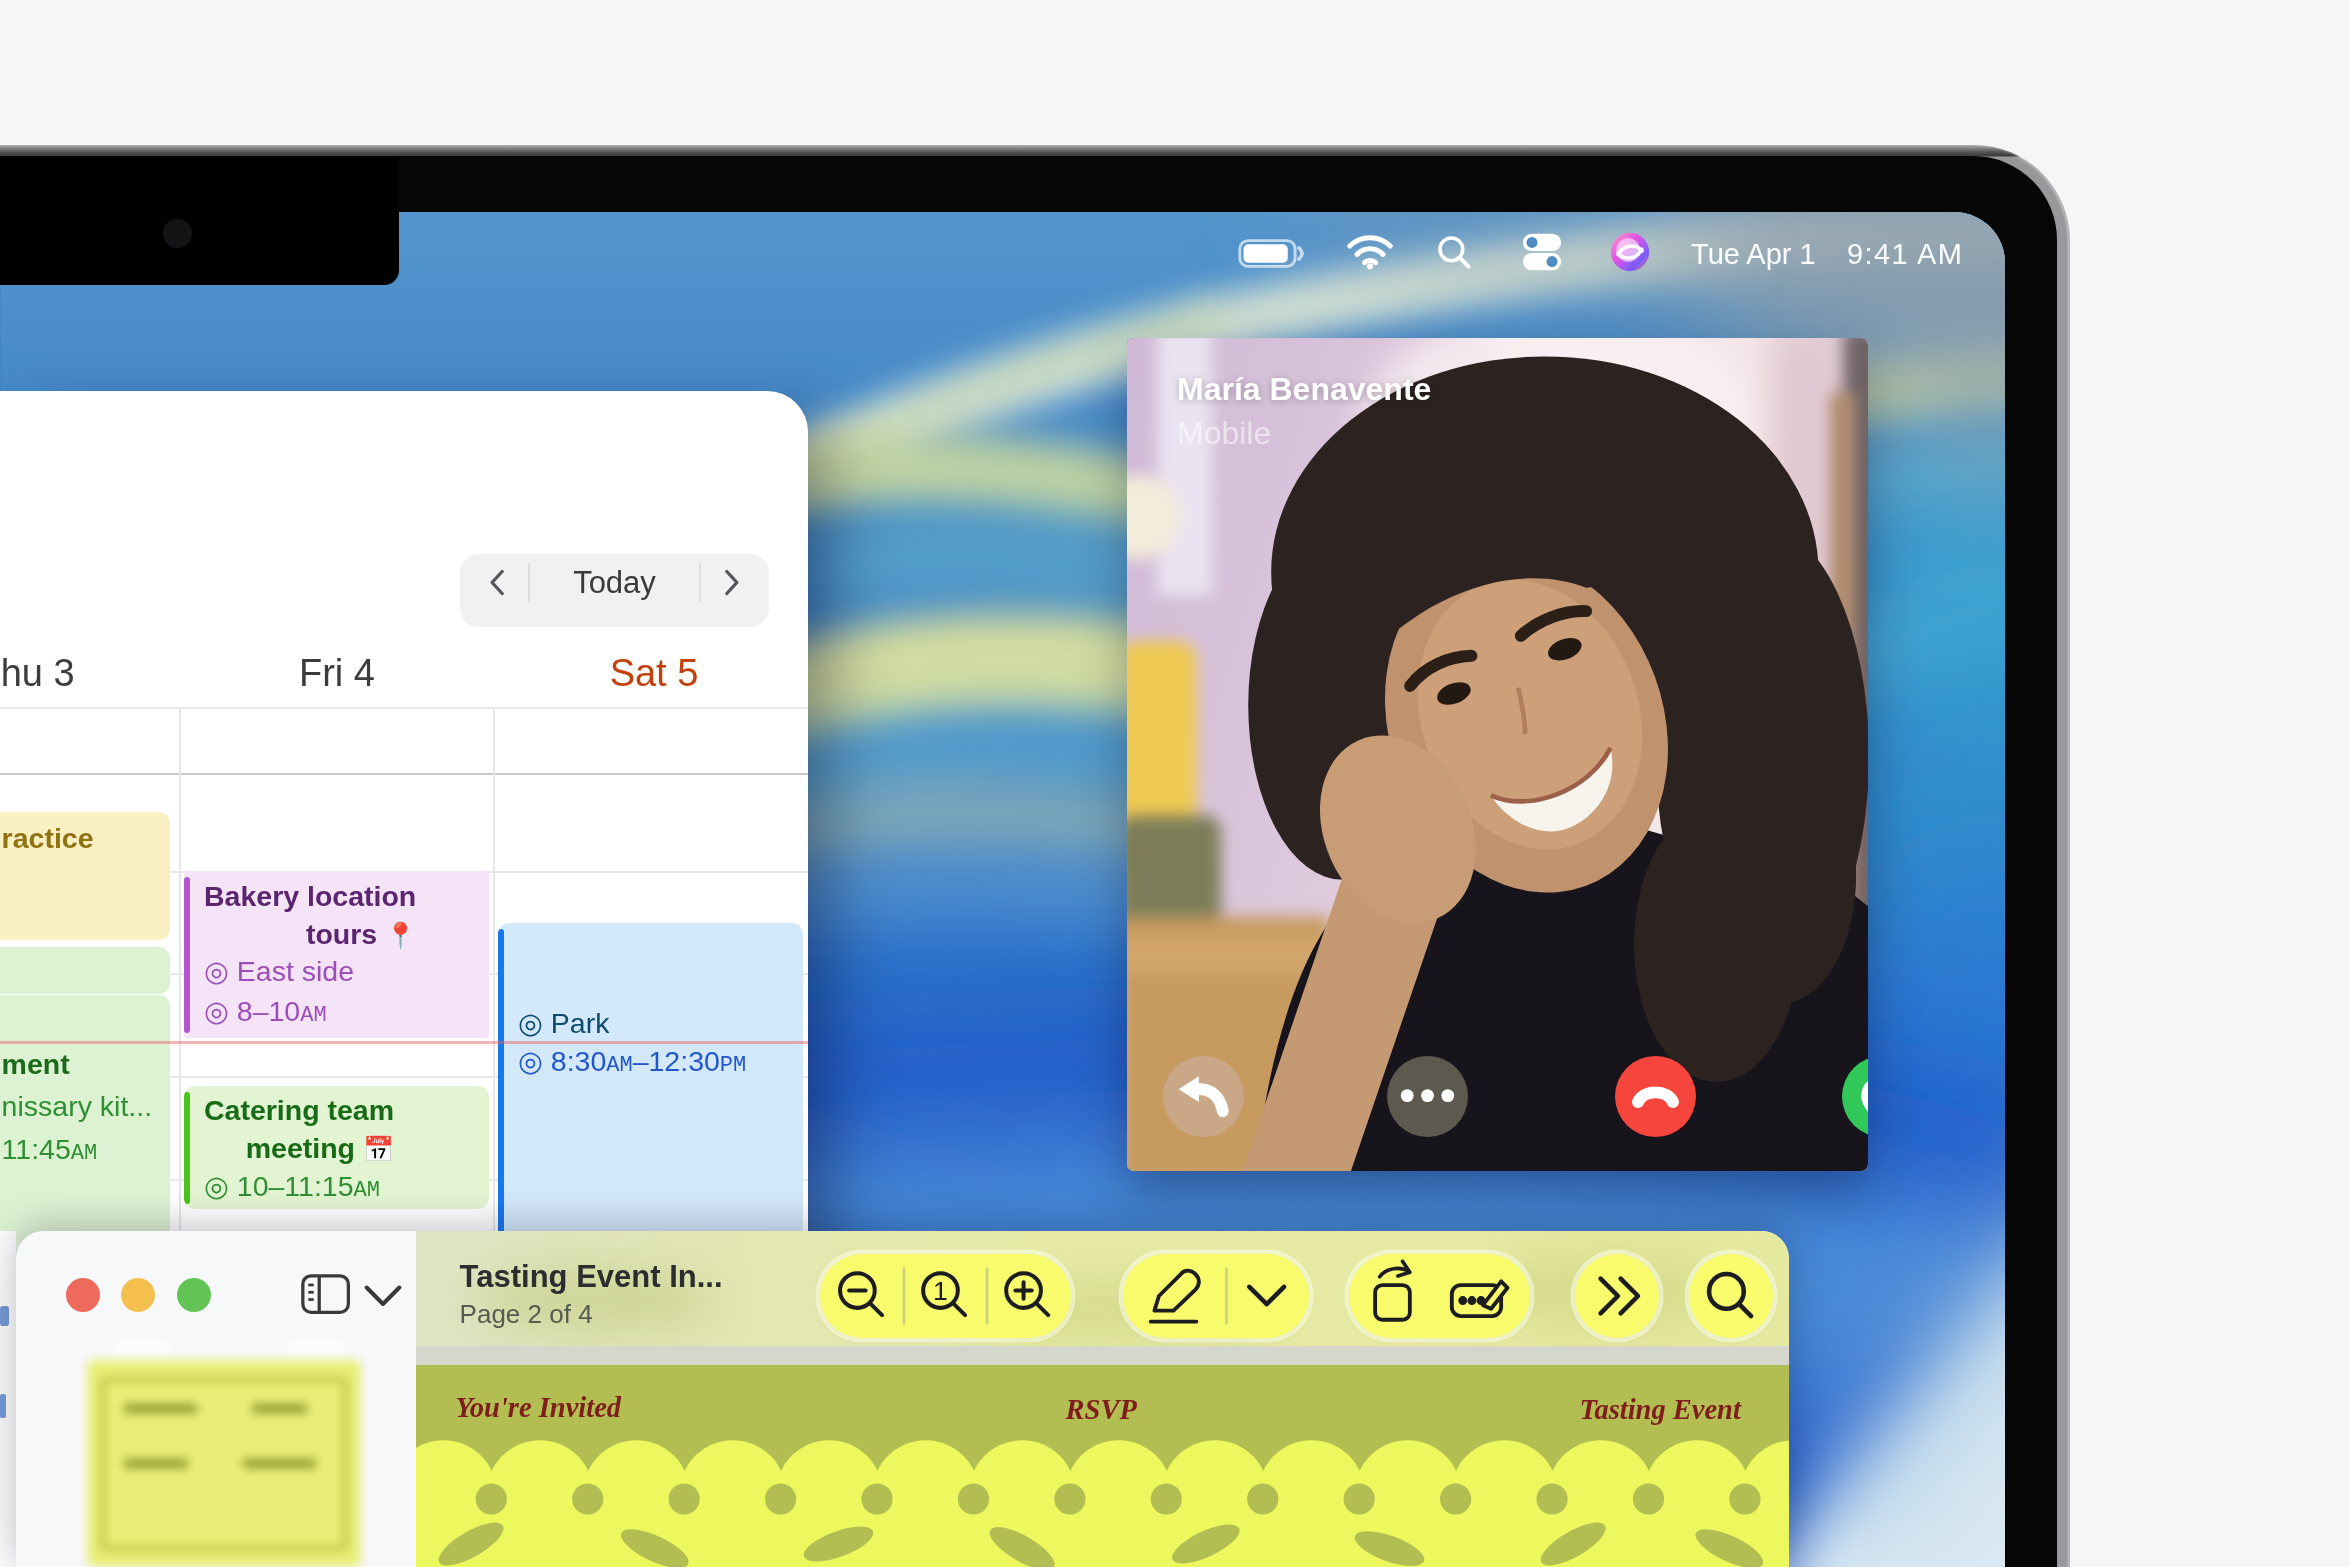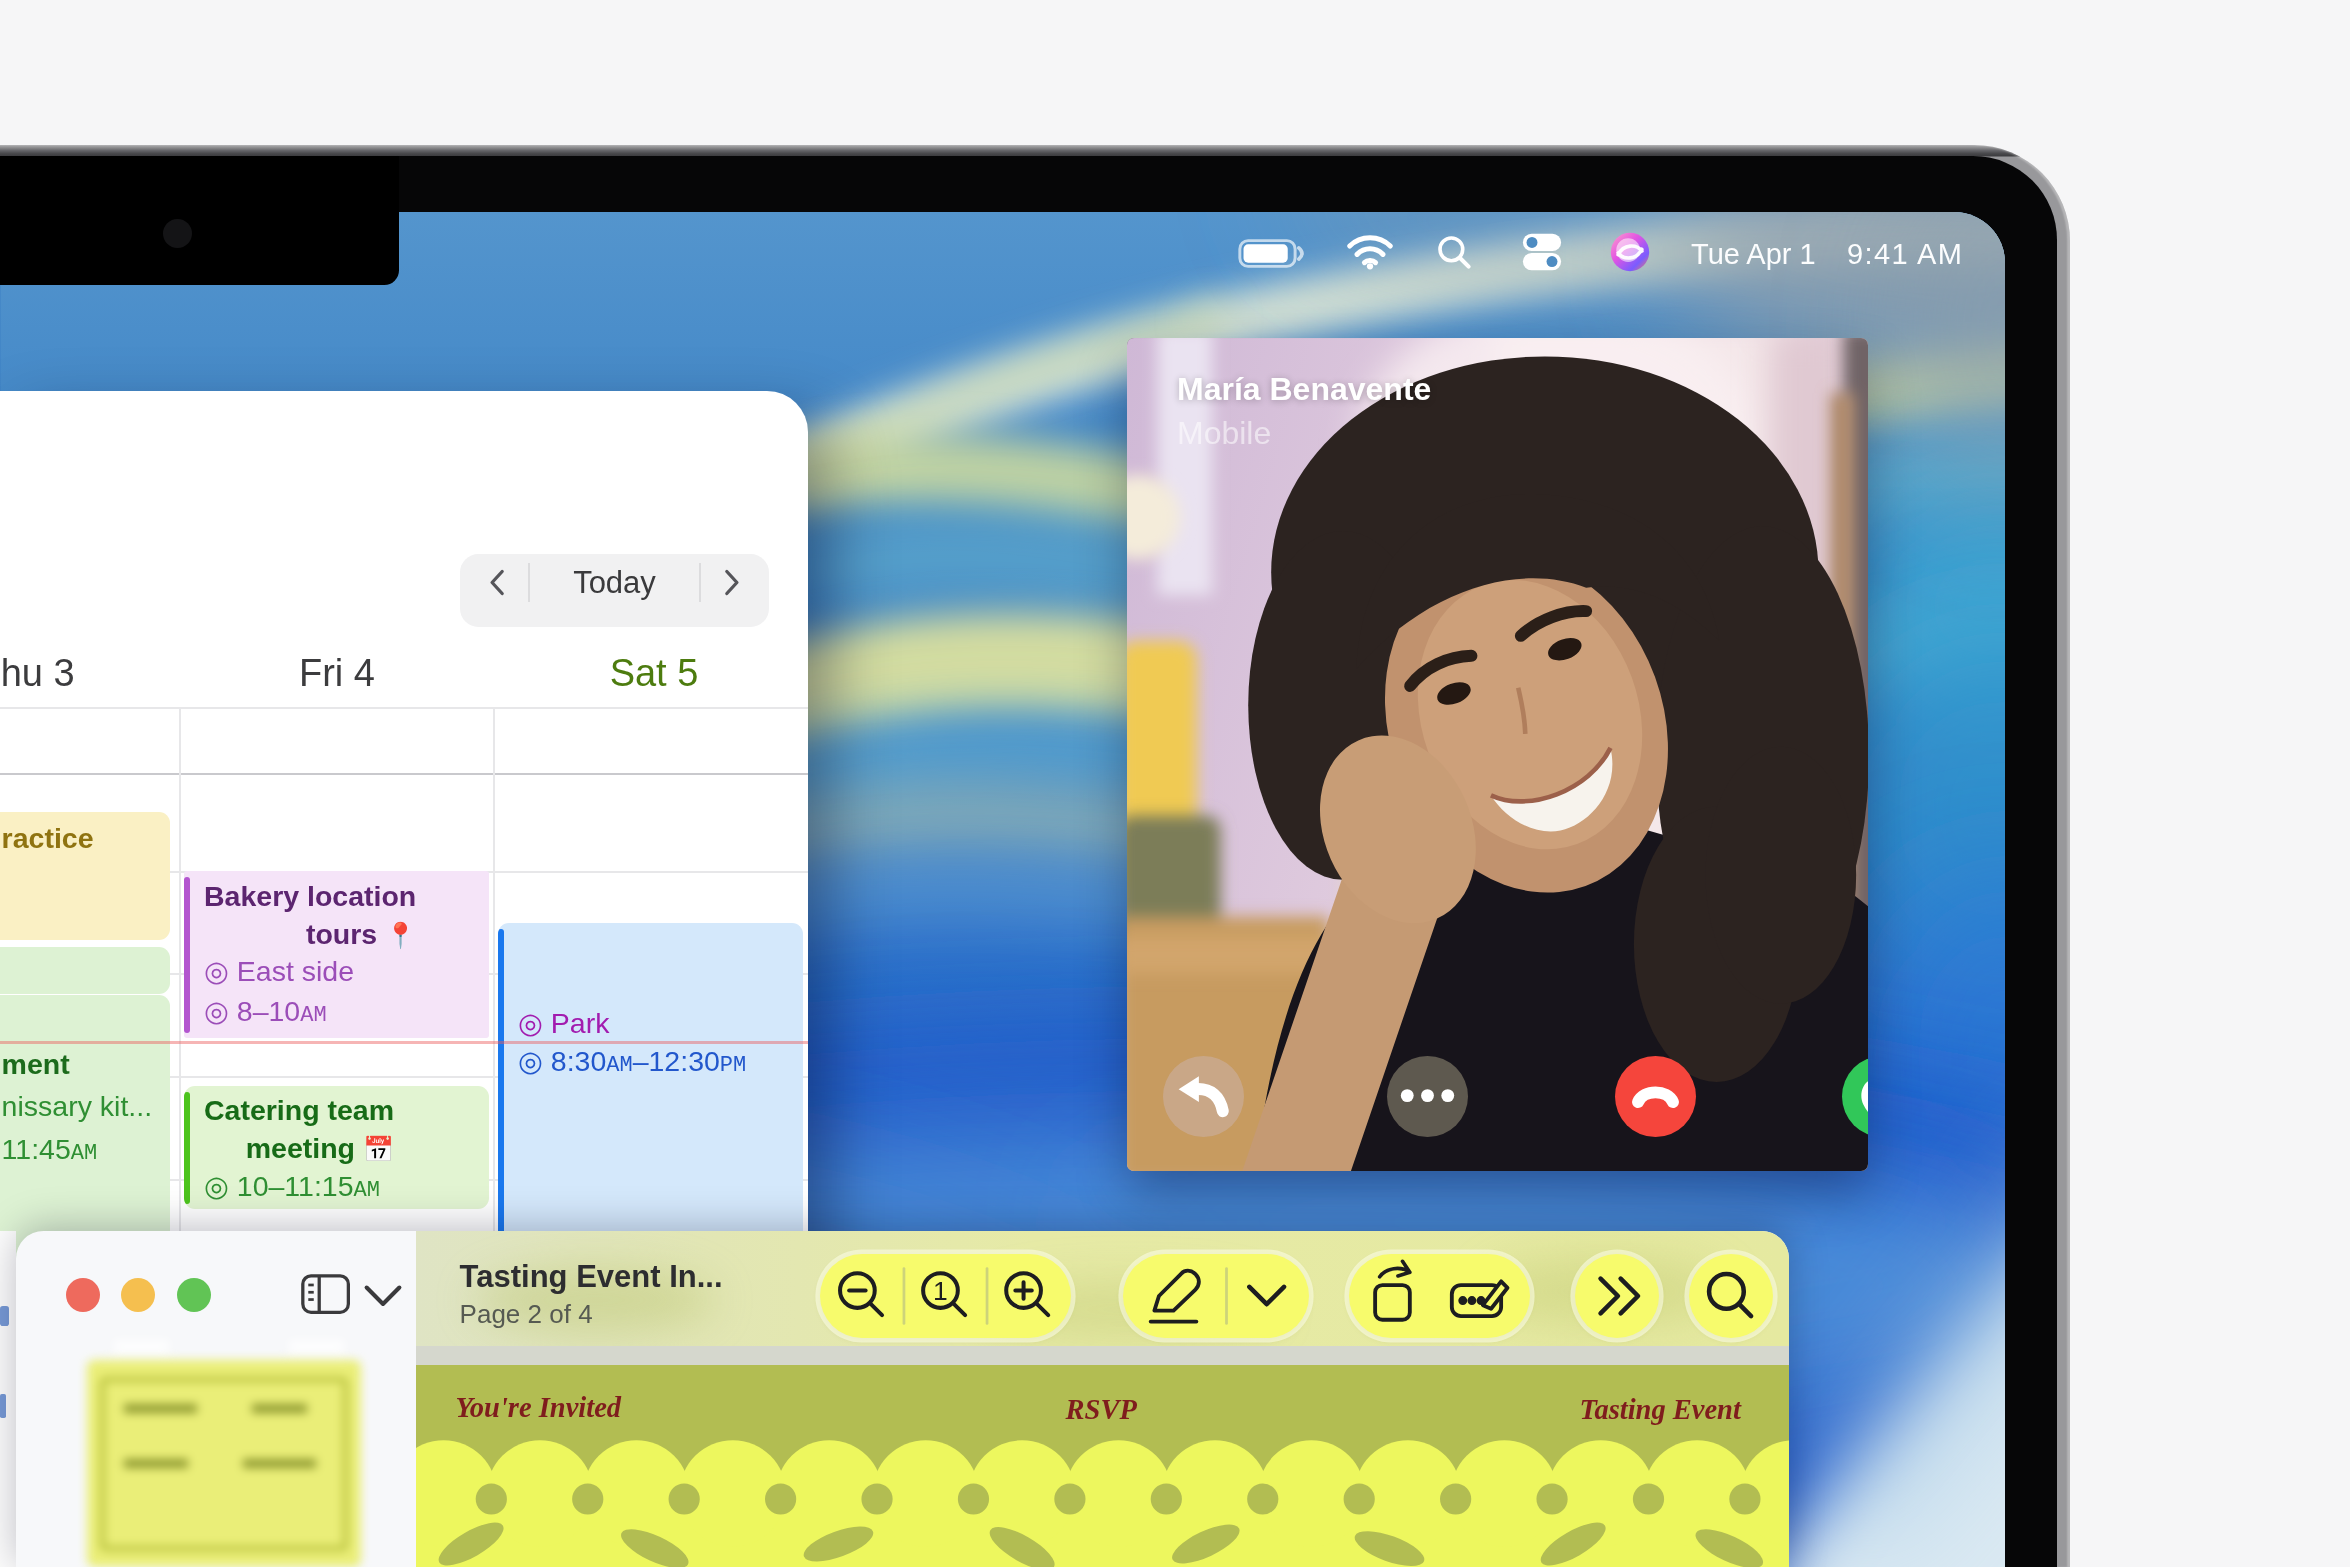--- a/index.html
+++ b/index.html
@@ -147,21 +147,21 @@
       </svg>
       <div style="position:absolute;left:68px;top:9.2px;width:1.8px;height:39px;background:#dcdcde"></div>
       <div class="tx">Today</div>
       <div style="position:absolute;right:68px;top:9.2px;width:1.8px;height:39px;background:#dcdcde"></div>
       <svg style="position:absolute;right:22px;top:12px" width="33" height="33" viewBox="0 0 36 36">
         <path d="M 14,6 L 25,18 L 14,30" fill="none" stroke="#55555a" stroke-width="3.6" stroke-linecap="round" stroke-linejoin="round"></path>
       </svg>
     </div>
     <div class="abs dayhdr" style="left:26px">Thu 3</div>
     <div class="abs dayhdr" style="left:337px">Fri 4</div>
-    <div class="abs dayhdr" style="left:654px;color:#4d7c0f">Sat 5</div>
+    <div class="abs dayhdr" style="left:654px;color:#c2410c">Sat 5</div>
 
     <div class="abs grid" style="left:0;top:316px;width:808px;height:1.8px"></div>
     <div class="abs" style="left:0;top:382px;width:808px;height:1.8px;background:#c9c9cd"></div>
     <div class="abs grid" style="left:0;top:480px;width:808px;height:1.8px"></div>
     <div class="abs grid" style="left:0;top:582px;width:808px;height:1.8px"></div>
     <div class="abs grid" style="left:0;top:685px;width:808px;height:1.8px"></div>
     <div class="abs grid" style="left:0;top:788px;width:808px;height:1.8px"></div>
     <div class="abs grid" style="left:0;top:891px;width:808px;height:1.8px"></div>
     <div class="abs grid" style="left:179px;top:316px;width:1.8px;height:860px"></div>
     <div class="abs grid" style="left:493px;top:316px;width:1.8px;height:860px"></div>
@@ -181,21 +181,21 @@
       <div class="evtx" style="left:20px;top:81px;color:#9b4db8">◎ East side</div>
       <div class="evtx" style="left:20px;top:121px;color:#9b4db8">◎ 8–10<sm>AM</sm></div>
     </div>
     <div class="abs ev" style="left:184px;top:695px;width:305px;height:123px;background:#e2f4d2;border-radius:11px">
       <div class="bar" style="background:#4cc41d"></div>
       <div class="evtx tt" style="left:20px;top:4.6px;color:#176b17">Catering team<br>meeting <span style="font-size:25px">📅</span></div>
       <div class="evtx" style="left:20px;top:81px;color:#2f8f33">◎ 10–11:15<sm>AM</sm></div>
     </div>
     <div class="abs ev" style="left:498px;top:532px;width:305px;height:643px;background:#d4e8fb;border-radius:11px">
       <div class="bar" style="background:#1a78ee"></div>
-      <div class="evtx" style="left:20px;top:81px;color:#a21caf">◎ Park</div>
+      <div class="evtx" style="left:20px;top:81px;color:#0c4a6e">◎ Park</div>
       <div class="evtx" style="left:20px;top:119px;color:#2257cc">◎ 8:30<sm>AM</sm>–12:30<sm>PM</sm></div>
     </div>
     <div class="abs" style="left:0;top:650px;width:808px;height:2.8px;background:rgba(235,90,90,.45);z-index:3"></div>
   </div>
 
   <div class="abs" id="ft">
     <svg width="832" height="833" viewBox="0 0 906 907">
       <defs>
         <filter id="fb18" filterUnits="userSpaceOnUse" x="-150" y="-150" width="1300" height="1300">
           <feGaussianBlur stdDeviation="18"></feGaussianBlur>

